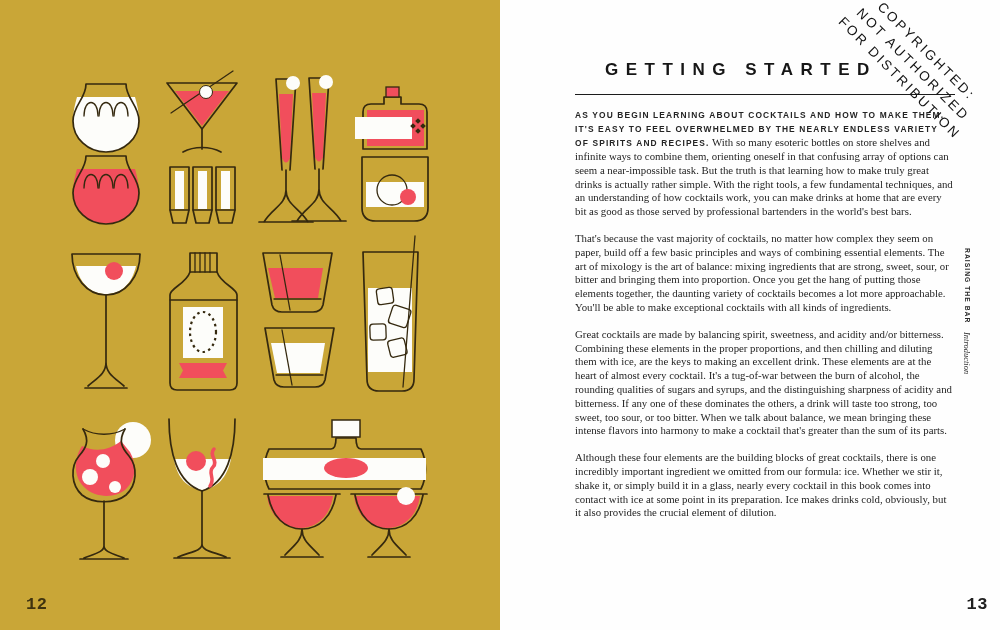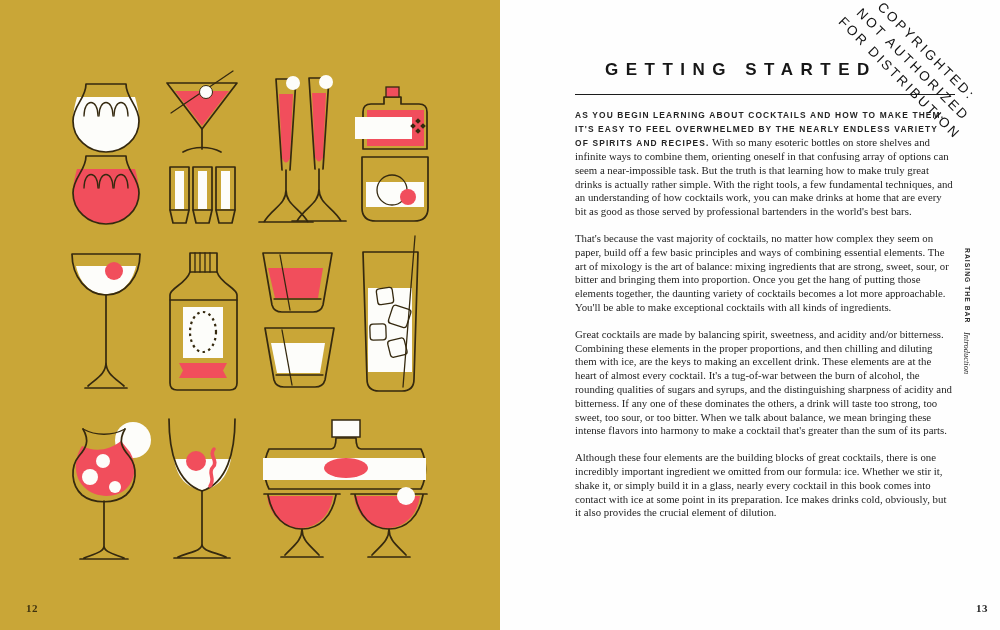--- a/index.html
+++ b/index.html
@@ -14,22 +14,22 @@
   .page{position:relative;width:500px;height:630px;}
   .page-left{background:var(--page_gold,#c9a637);}
   .page-right{background:#fefefe;}
   .illus{position:absolute;inset:0;width:500px;height:630px;}
   .outline{fill:none;stroke:var(--outline,#35290f);stroke-width:1.7;stroke-linecap:round;stroke-linejoin:round;}
   .thin{stroke-width:1.3;}
   .fill-white{fill:#fdfdfa;}
   .fill-red{fill:var(--accent_red,#f14e5c);}
   .pageno{
     position:absolute;bottom:16px;
-    font-family:Liberation Serif, serif;
-    font-size:11px;font-weight:bold;letter-spacing:.5px;
+    font-family:Liberation Mono, monospace;
+    font-size:17px;font-weight:bold;letter-spacing:.5px;
   }
   .pageno-left{left:26px;color:#3f330f;}
   .pageno-right{right:12px;color:#1f1f1f;}
   .content{
     position:absolute;left:75px;top:60px;width:380px;color:#222;
   }
   .title{
     font-family:"Liberation Sans", sans-serif;
     font-size:17px;font-weight:bold;
     letter-spacing:7.5px;color:#161616;

